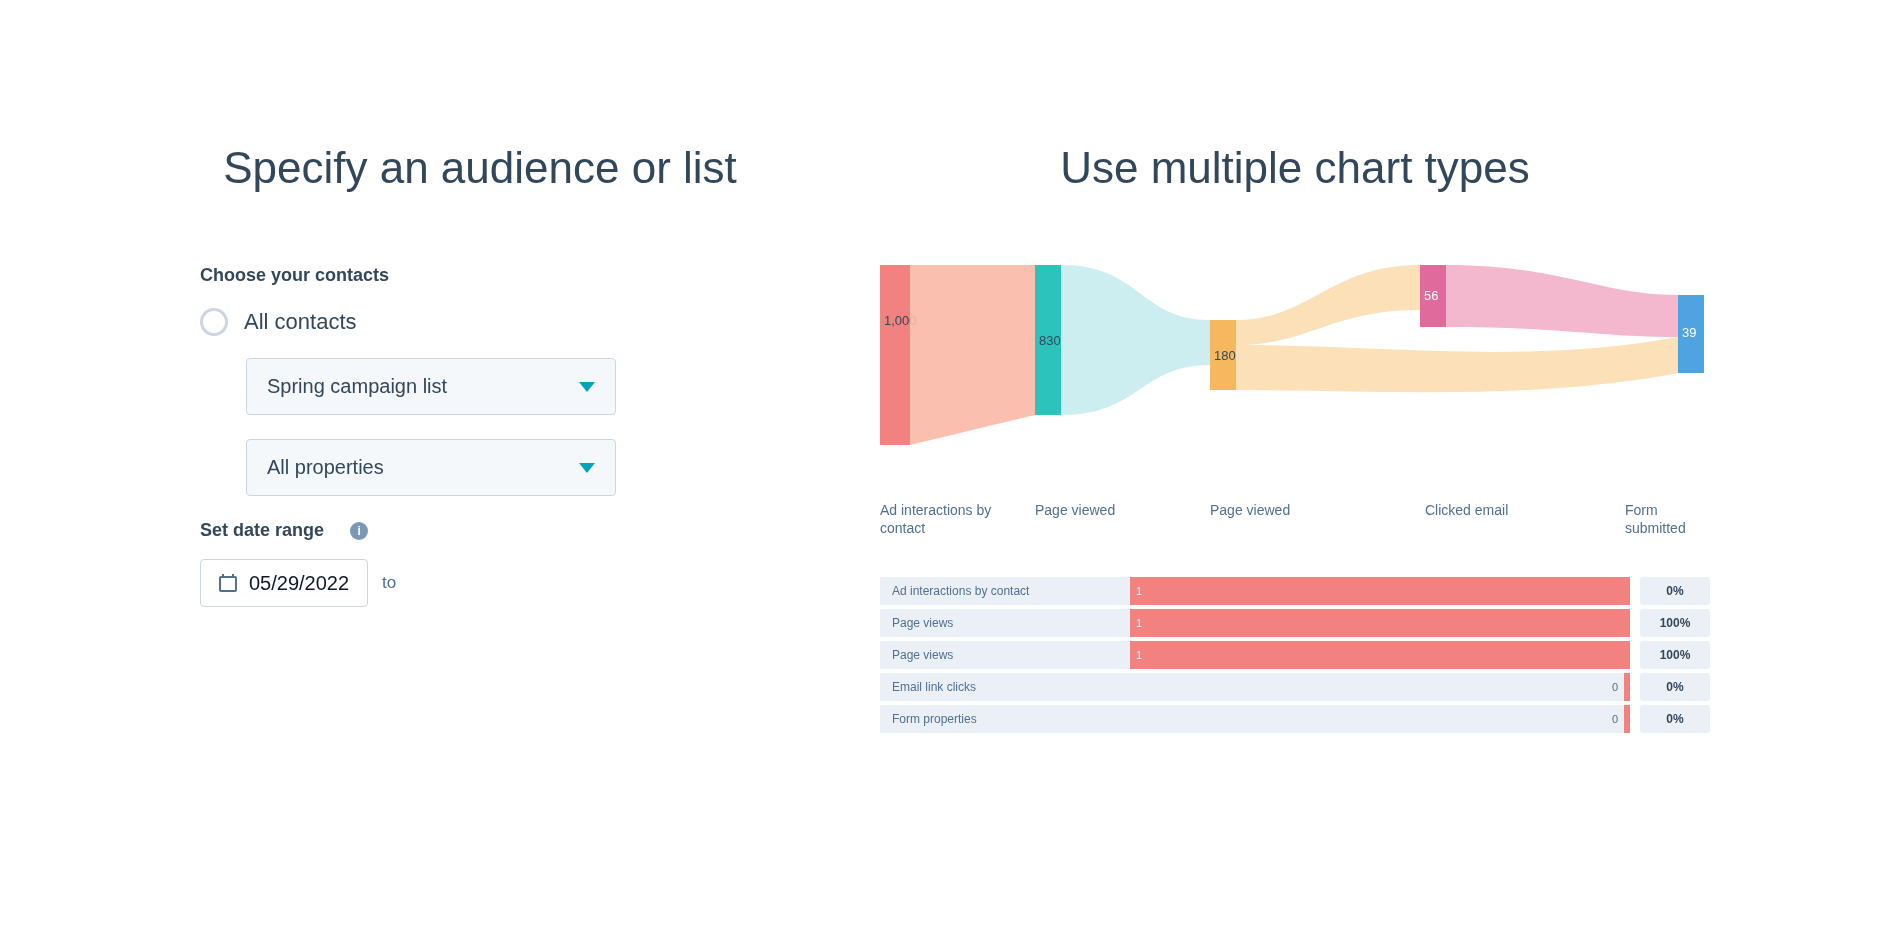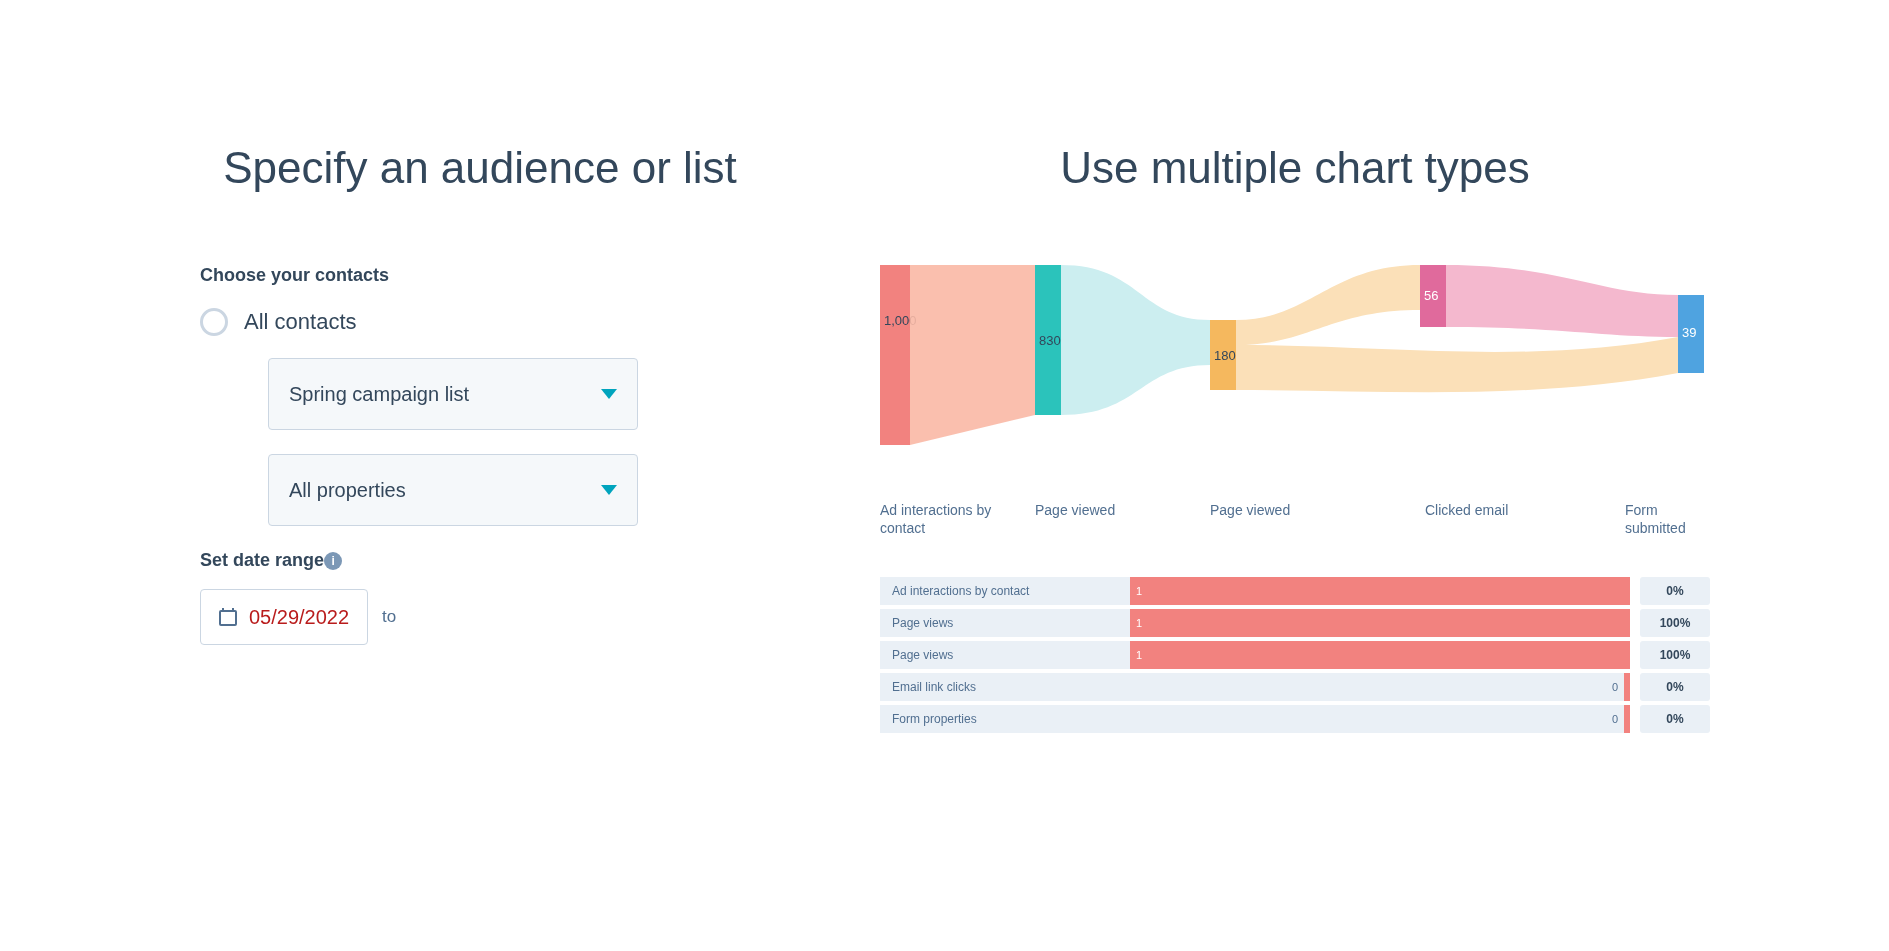--- a/index.html
+++ b/index.html
@@ -60,23 +60,23 @@
     width: 14px;
     height: 14px;
     border-radius: 50%;
     background: #00a4bd;
   }
   .radio-label {
     font-size: 22px;
     color: #33475b;
   }
   .select-box {
-    margin-left: 68px;
+    margin-left: 46px;
     width: 370px;
-    height: 72px;
+    height: 57px;
     border: 1px solid #cbd6e2;
     border-radius: 4px;
     background: #f5f8fa;
     display: flex;
     align-items: center;
     justify-content: space-between;
     padding: 0 20px;
     font-size: 20px;
     color: #33475b;
     margin-bottom: 24px;
@@ -84,51 +84,51 @@
   }
   .select-box .caret {
     width: 0; height: 0;
     border-left: 8px solid transparent;
     border-right: 8px solid transparent;
     border-top: 10px solid #00a4bd;
   }
   .date-label-row {
     display: flex;
     align-items: center;
-    gap: 0;
+    gap: 26px;
     margin-top: 20px;
     margin-bottom: 18px;
   }
   .info-icon {
     width: 18px; height: 18px;
     border-radius: 50%;
     background: #7c98b6;
     color: #fff;
     font-size: 12px;
     display: inline-flex;
     align-items: center;
     justify-content: center;
     font-weight: bold;
   }
   .date-row {
     display: flex;
     align-items: center;
     gap: 14px;
   }
   .date-input {
-    height: 56px;
+    height: 48px;
     border: 1px solid #cbd6e2;
     border-radius: 4px;
     background: #fff;
     display: flex;
     align-items: center;
     gap: 12px;
     padding: 0 18px;
     font-size: 20px;
-    color: #b91c1c;
+    color: #0f172a;
     cursor: pointer;
   }
   .cal-icon {
     width: 18px; height: 18px;
     position: relative;
   }
   .cal-icon::before {
     content: "";
     position: absolute;
     inset: 2px 0 0 0;

